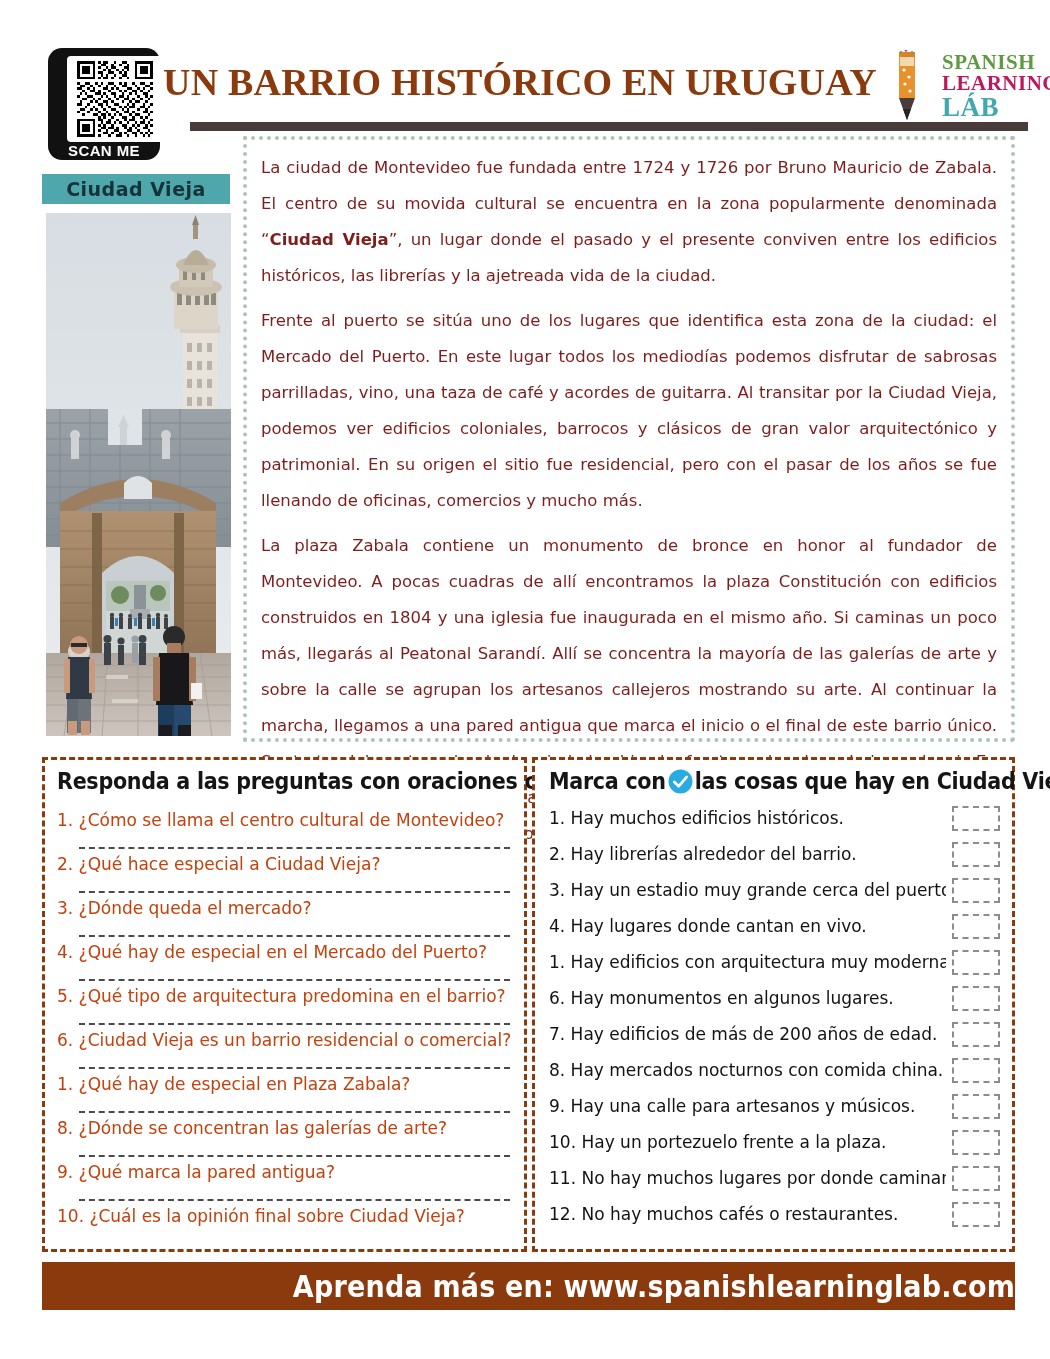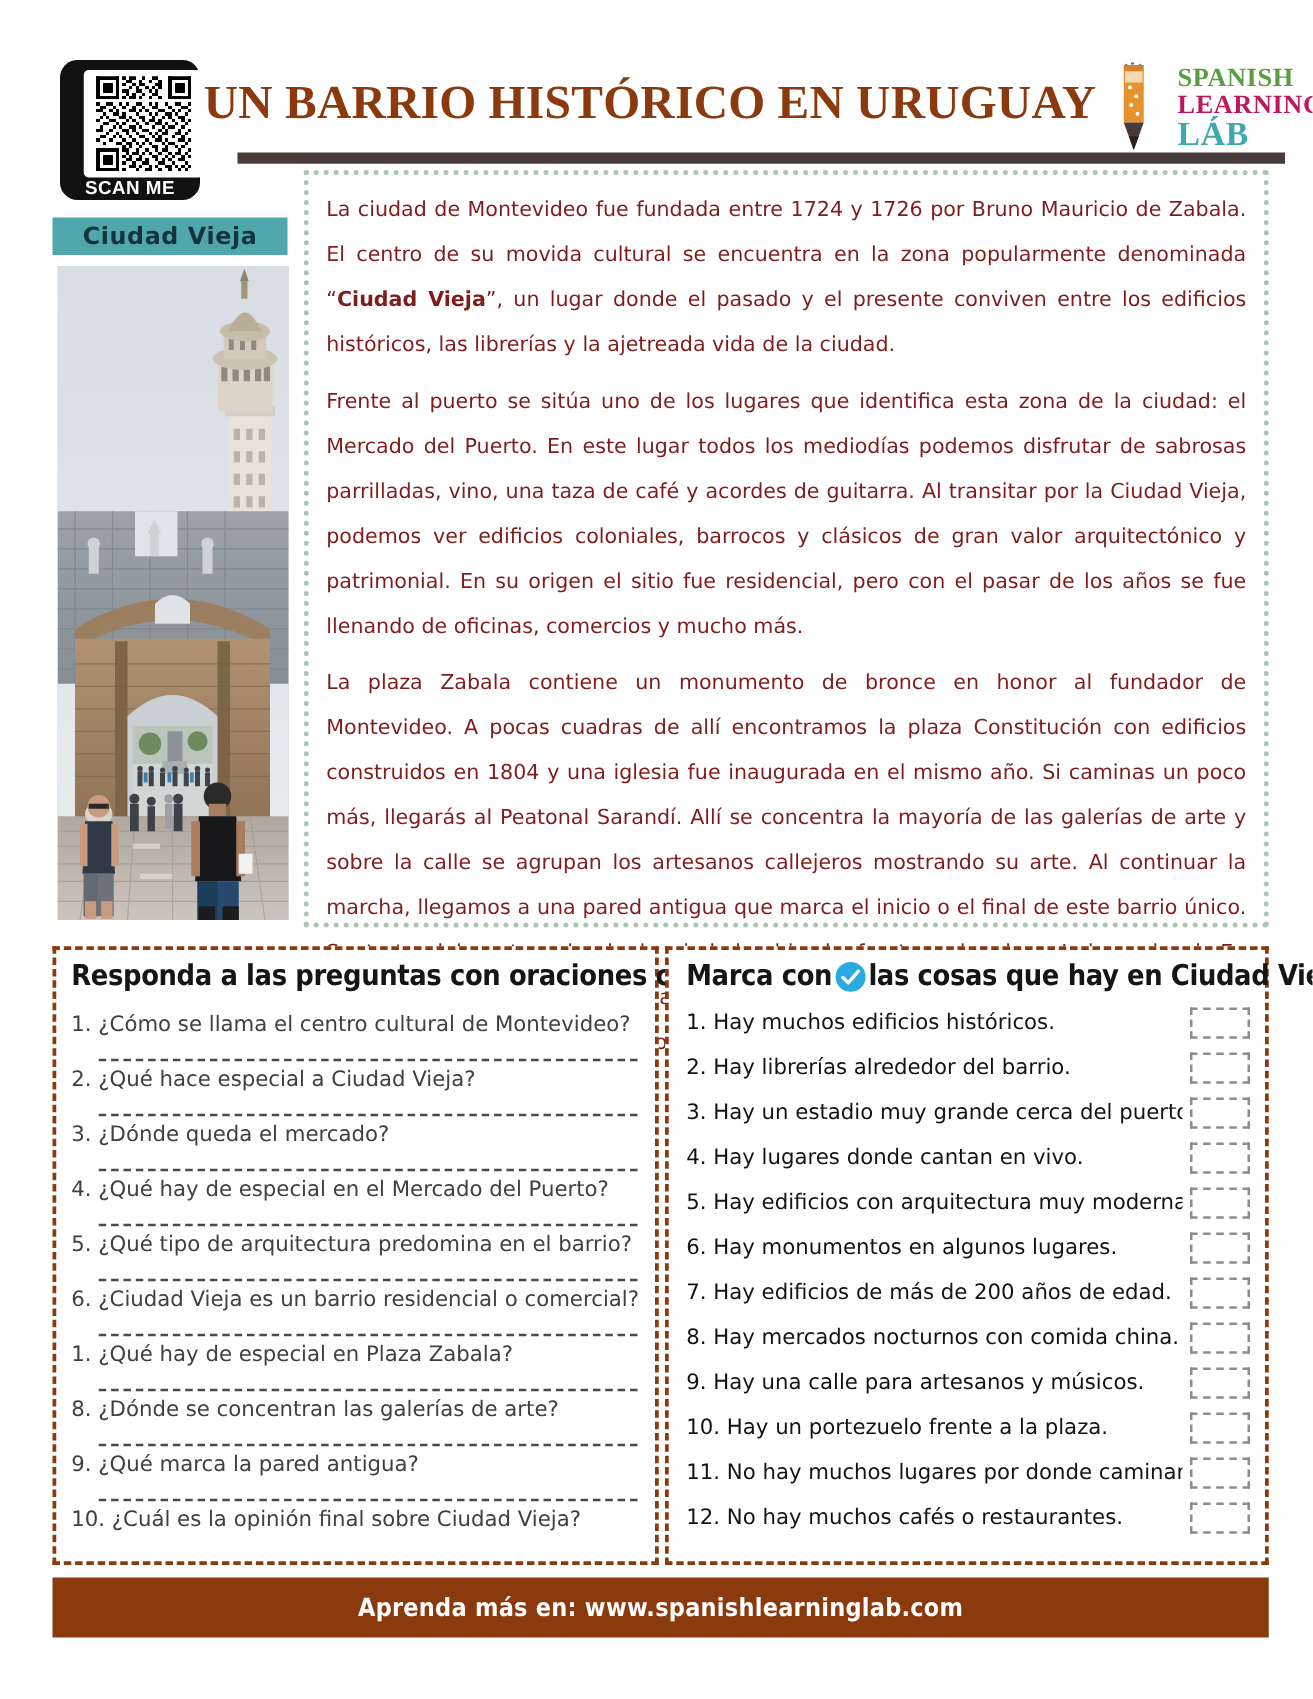--- a/index.html
+++ b/index.html
@@ -230,21 +230,21 @@
     vertical-align: middle;
     flex: 0 0 auto;
   }
 
   
   .q-item {
     position: relative;
     height: 44px;
     font-family: "DejaVu Sans", sans-serif;
     font-size: 17px;
-    color: #404040;
+    color: #c2410c;
     line-height: 40px;
     white-space: nowrap;
   }
   .q-item .ans-line {
     position: absolute;
     left: 22px;
     right: 2px;
     top: 3px;
     border-top: 2px dashed #4A4A4A;
   }
@@ -277,24 +277,24 @@
   .footer {
     position: absolute;
     left: 42px;
     top: 1262px;
     width: 973px;
     height: 48px;
     background: #8A3A0D;
     color: #ffffff;
     display: flex;
     align-items: center;
-    justify-content: center;
+    justify-content: flex-end;
     font-family: "DejaVu Sans Condensed", "DejaVu Sans", sans-serif;
     font-weight: bold;
-    font-size: 20px;
+    font-size: 30px;
     letter-spacing: 0.2px;
   }
 </style>
 </head>
 <body>
 
 <div class="page">
 
   <div class="header">
 
@@ -798,21 +798,21 @@
         </div>
         <div class="c-item">
           <span class="c-text">3. Hay un estadio muy grande cerca del puerto.</span>
           <span class="c-box"></span>
         </div>
         <div class="c-item">
           <span class="c-text">4. Hay lugares donde cantan en vivo.</span>
           <span class="c-box"></span>
         </div>
         <div class="c-item">
-          <span class="c-text">5. Hay edificios con arquitectura muy moderna</span>
+          <span class="c-text">1. Hay edificios con arquitectura muy moderna</span>
           <span class="c-box"></span>
         </div>
         <div class="c-item">
           <span class="c-text">6. Hay monumentos en algunos lugares.</span>
           <span class="c-box"></span>
         </div>
         <div class="c-item">
           <span class="c-text">7. Hay edificios de más de 200 años de edad.</span>
           <span class="c-box"></span>
         </div>

